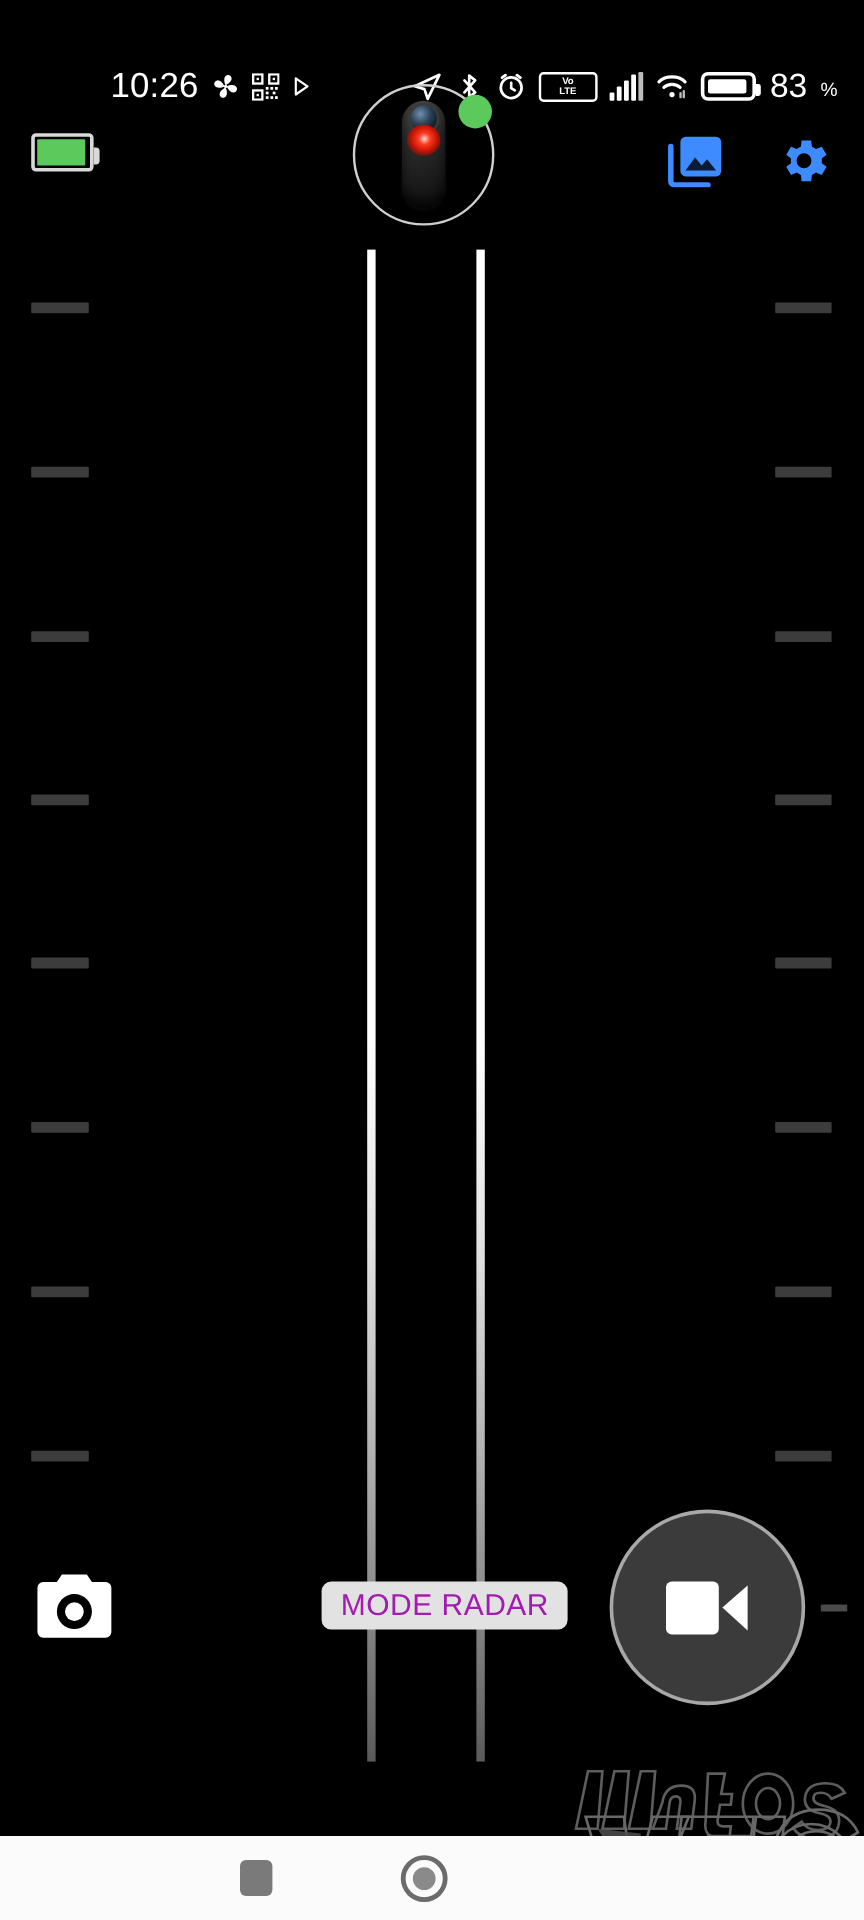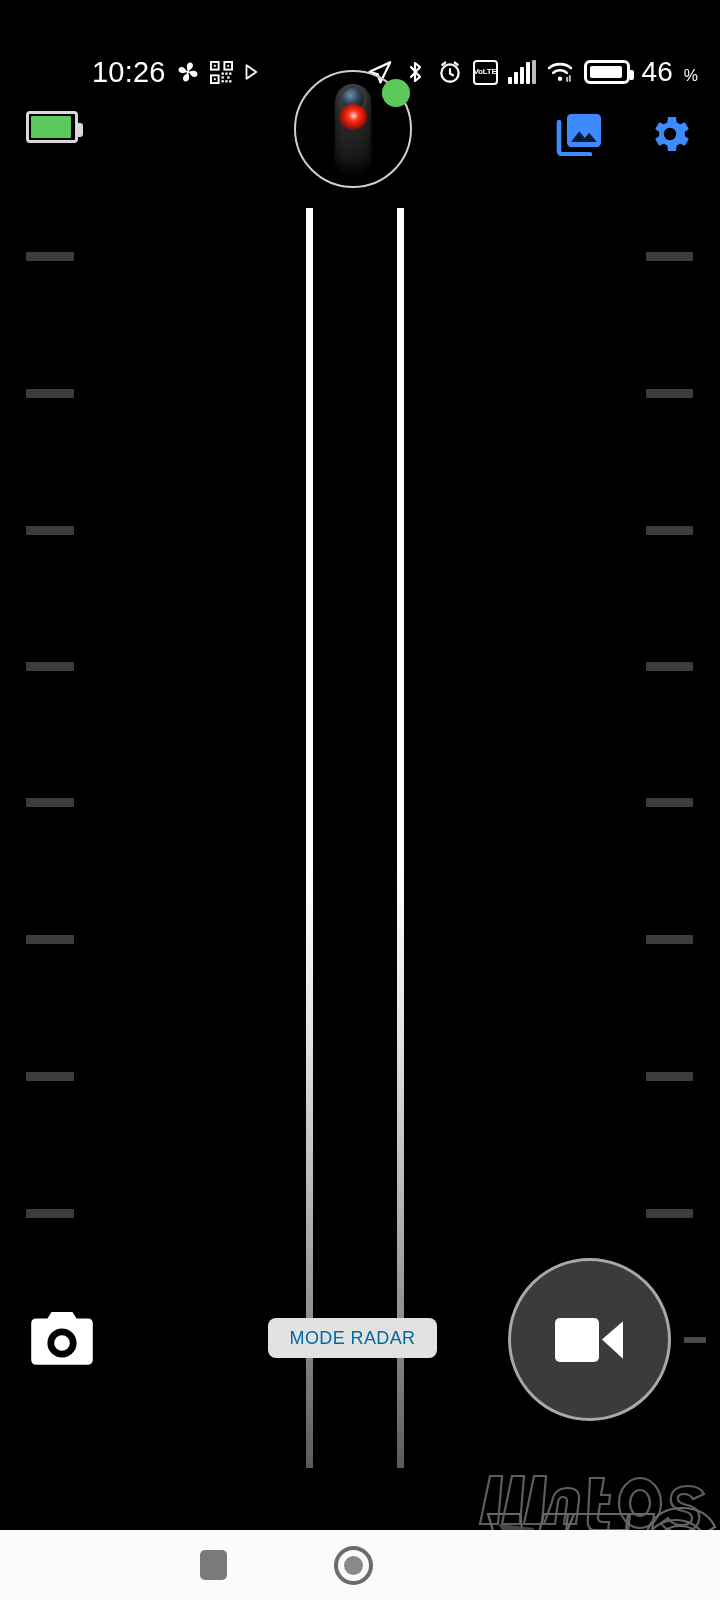--- a/index.html
+++ b/index.html
@@ -35,22 +35,22 @@
   .sb-right {
     position:absolute; right:22px; top:0; height:72px;
     display:flex; align-items:center; gap:10px;
   }
   .sb-icon { display:flex; align-items:center; justify-content:center; }
   .sb-batt-pct { font-size:28px; font-weight:500; color:#fff; margin-left:2px; }
   .sb-batt-unit { font-size:16px; font-weight:500; color:#fff; margin-left:1px; position:relative; top:4px;}
 
   
   .volte {
-    width:25px; height:25px; border:2px solid #fff; border-radius:4px;
-    display:flex; flex-direction:row; align-items:center; justify-content:center;
+    width:49px; height:25px; border:2px solid #fff; border-radius:4px;
+    display:flex; flex-direction:column; align-items:center; justify-content:center;
     line-height:1;
   }
   .volte span { font-size:8px; font-weight:700; color:#fff; letter-spacing:-.2px;}
 
   
   .bars { display:flex; align-items:flex-end; gap:2px; height:24px; }
   .bars i { display:block; width:4px; background:#fff; border-radius:1px; }
   .bars i:nth-child(1){height:7px;}
   .bars i:nth-child(2){height:12px;}
   .bars i:nth-child(3){height:17px;}
@@ -136,21 +136,21 @@
   .photo-btn { position:absolute; left:28px; top:1308px; width:68px; height:62px; }
 
   .mode-pill {
     position:absolute; left:268px; top:1318px;
     min-width:169px; height:40px;
     background:#e2e2e2; border-radius:8px;
     display:flex; align-items:center; justify-content:center;
     padding:0 16px;
   }
   .mode-pill span {
-    font-size:18px; color:#0369a1; letter-spacing:.4px;
+    font-size:25px; color:#a21caf; letter-spacing:.4px;
     font-family:"Liberation Sans", sans-serif;
   }
 
   .rec-btn {
     position:absolute; left:508px; top:1258px;
     width:163px; height:163px; border-radius:50%;
     background:#3b3b3b; border:3px solid #a8a8a8;
     display:flex; align-items:center; justify-content:center;
   }
   .rec-dash { position:absolute; left:684px; top:1337px; width:22px; height:6px; background:#4a4a4a; border-radius:1px;}
@@ -267,21 +267,21 @@
           <path d="M2 7.5 C7 2.5, 17 2.5, 22 7.5" fill="none" stroke="#fff" stroke-width="2.4" stroke-linecap="round"></path>
           <path d="M5.8 11.8 C9 8.6, 15 8.6, 18.2 11.8" fill="none" stroke="#fff" stroke-width="2.4" stroke-linecap="round"></path>
           <circle cx="12" cy="17.2" r="2" fill="#fff"></circle>
           <path d="M18.5 16.2 L18.5 19.2 M21 14.6 L21 19.2" stroke="#bdbdbd" stroke-width="1.8" stroke-linecap="round"></path>
         </svg>
       </div>
 
       <div class="sbbatt">
         <div class="fill"></div>
       </div>
-      <div class="sb-batt-pct">46</div>
+      <div class="sb-batt-pct">83</div>
       <div class="sb-batt-unit">%</div>
     </div>
   </div>
 
   <div class="appbar">
 
     <div class="dev-batt">
       <div class="fill"></div>
     </div>
 

